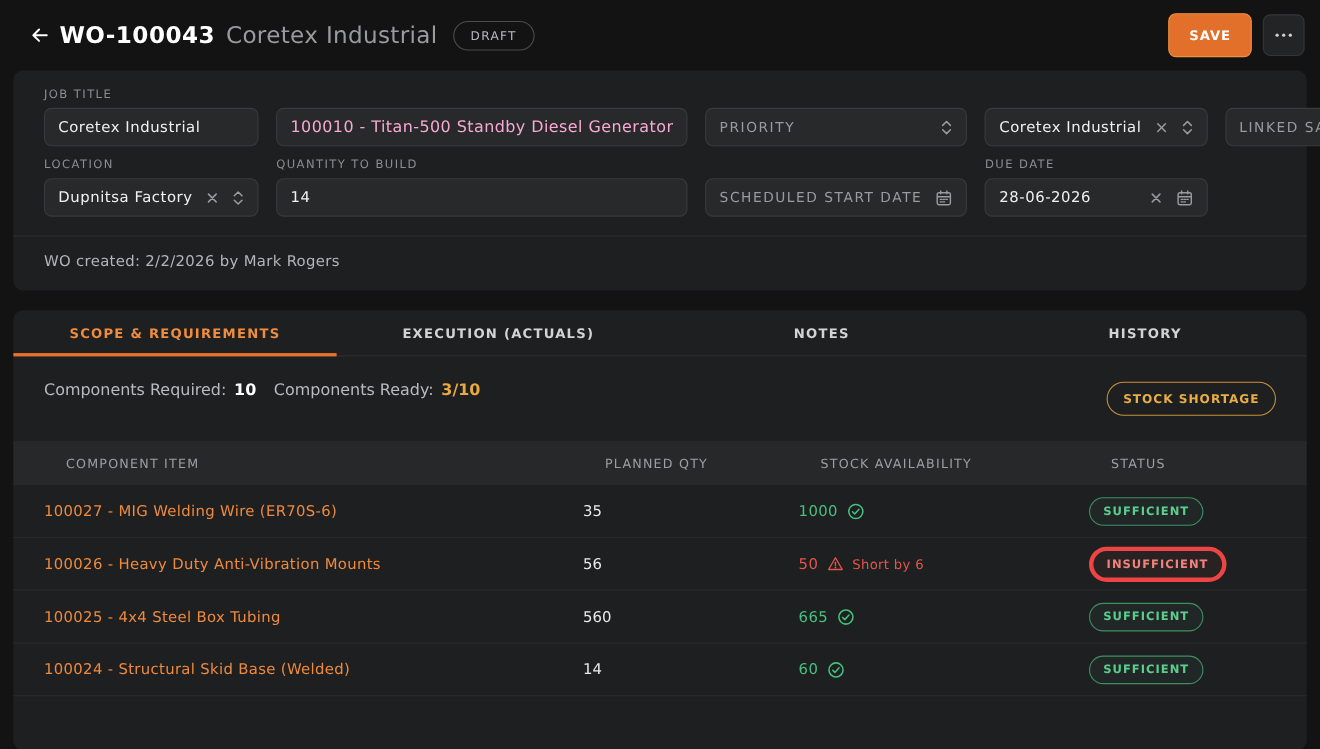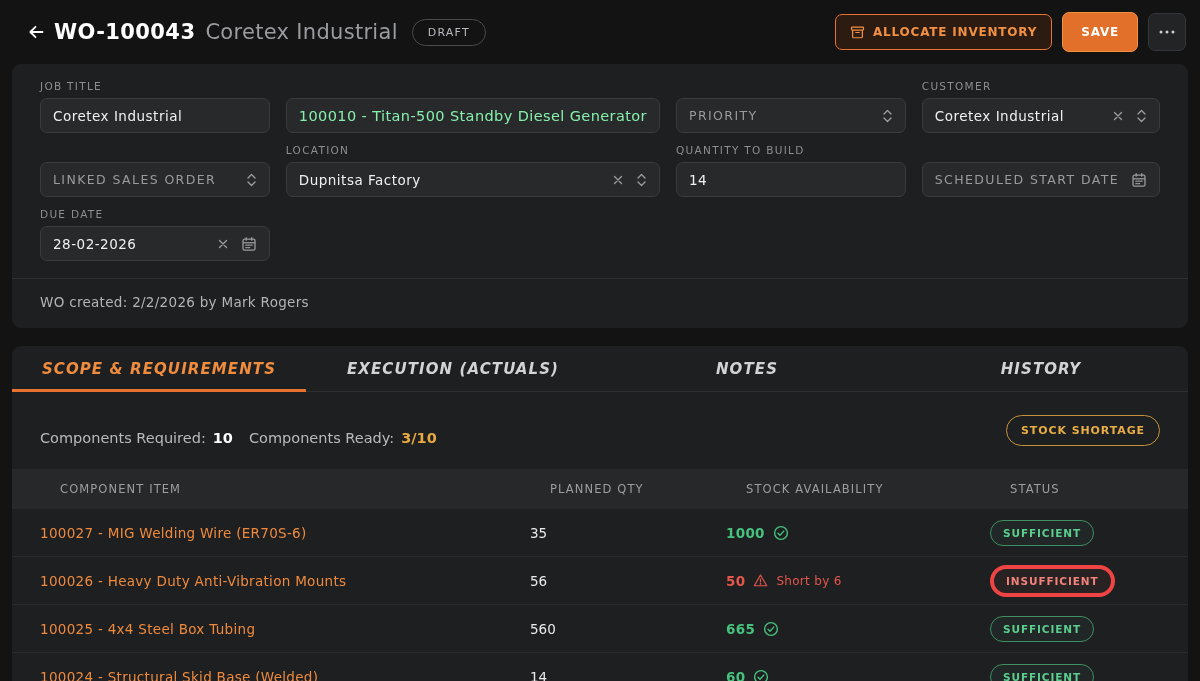--- a/index.html
+++ b/index.html
@@ -27,60 +27,60 @@
               font-size:12px; font-weight:bold; letter-spacing:.8px;
               padding:0 18px; height:40px; border-radius:7px; border:1px solid #f0913f; }
   .more-btn { width:38px; height:38px; border-radius:7px; background:#232425; border:1px solid #353638;
               color:#cfcfcf; display:flex; align-items:center; justify-content:center; cursor:pointer; }
 
   
   .card { background:#1e1f21; border-radius:9px; margin:0 12px; }
 
   
   .form-card { padding:16px 28px 0; }
-  .form-grid { display:grid; grid-template-columns:1fr 1fr 1fr 1fr; column-gap:16px; row-gap:11px; }
+  .form-grid { display:grid; grid-template-columns:1fr 1fr 1fr 1fr 1fr; column-gap:16px; row-gap:11px; }
   .field { display:flex; flex-direction:column; justify-content:flex-end; }
   .field-label { font-size:10.5px; letter-spacing:1.3px; color:#8d8e91; margin-bottom:6px; }
   .input { height:35px; background:#28292b; border:1px solid #3a3b3e; border-radius:7px;
            display:flex; align-items:center; gap:12px; padding:0 12px;
            font-size:13.5px; color:#f0f0f0; letter-spacing:.5px; cursor:pointer; }
   .input .grow { flex:1; overflow:hidden; white-space:nowrap; }
   .placeholder { color:#9a9b9e; letter-spacing:1.4px; font-size:12.5px; }
-  .product-text { color:#86efac; font-size:14.5px; letter-spacing:.4px; }
+  .product-text { color:#f9a8d4; font-size:14.5px; letter-spacing:.4px; }
   .in-icon { color:#9a9b9e; flex:0 0 auto; display:block; }
   .in-icon.clickable { cursor:pointer; }
   .divider { border-top:1px solid #2e2f31; margin:17px -28px 0; }
   .created-note { padding:15px 0 18px; font-size:13.5px; color:#b3b4b7; letter-spacing:.3px; }
 
   
   .main-card { margin-top:18px; height:400px; overflow:hidden; }
   .tabs { display:flex; border-bottom:1px solid #2e2f31; }
-  .tab { flex:1; text-align:center; padding:14px 0 13px; font-size:15px; font-weight:bold;
-         letter-spacing:1.1px; color:#d2d3d5; position:relative; cursor:pointer;font-style:italic; }
+  .tab { flex:1; text-align:center; padding:14px 0 13px; font-size:12px; font-weight:bold;
+         letter-spacing:1.1px; color:#d2d3d5; position:relative; cursor:pointer; }
   .tab.active { color:#f08c3e; }
   .tab.active::after { content:""; position:absolute; left:0; right:0; bottom:-1px; height:3px; background:#e8732e; }
 
   
-  .summary { display:flex; align-items:flex-end; padding:23px 28px 23px; font-size:14.5px; color:#b9babd; }
+  .summary { display:flex; align-items:flex-start; padding:23px 28px 23px; font-size:14.5px; color:#b9babd; }
   .sum-val { font-weight:bold; margin-left:7px; }
   .sum-val.white { color:#ffffff; }
   .sum-val.amber { color:#e8aa3f; }
   .sum-label.gap { margin-left:16px; }
   .shortage-pill { margin-left:auto; border:1px solid #c6913a; color:#e8ae45; font-size:11px;
                    font-weight:bold; letter-spacing:.9px; padding:8px 14px; border-radius:999px; }
 
   
   .thead, .trow { display:grid; grid-template-columns:490px 196px 264px 1fr;
                   align-items:center; padding:0 28px; }
   .thead { background:#27282a; height:40px; font-size:11.5px; letter-spacing:1.1px; color:#9d9ea1;padding-left:48px; }
   .trow { height:48px; border-bottom:1px solid #2a2b2d; font-size:13.5px; }
   .item-link { color:#ef8a3c; cursor:pointer; letter-spacing:.3px; }
   .qty { color:#eaeaea; }
   .stock { display:flex; align-items:center; gap:8px; }
-  .stock-val { font-weight:bold; letter-spacing:.3px;text-align:right; }
+  .stock-val { font-weight:normal; letter-spacing:.3px;text-align:right; }
   .stock-val.ok, .stock-icon.ok { color:#46c17d; }
   .stock-val.short, .stock-icon.short { color:#e4564a; }
   .stock-icon svg { display:block; }
   .shortage { color:#e4564a; font-size:12px; letter-spacing:.3px; }
   .badge { display:inline-block; font-size:10.5px; font-weight:bold; letter-spacing:.9px;
            padding:6px 12px; border-radius:999px; }
   .badge.sufficient   { color:#5bcd8d; border:1px solid #3f8f63; background:rgba(80,200,130,.05); }
   .badge.insufficient { color:#f1837c; border:4px solid #ef4444; background:rgba(230,90,80,.05); }
 </style>
 </head>
@@ -89,28 +89,20 @@
 <div class="header">
   <button class="back-btn">
     <svg width="20" height="20" viewBox="0 0 20 20">
       <path d="M16.5 10H4.5M9.5 4.8L4.3 10l5.2 5.2" fill="none" stroke="currentColor" stroke-width="1.8" stroke-linecap="round" stroke-linejoin="round"></path>
     </svg>
   </button>
   <span class="wo-number">WO-100043</span>
   <span class="wo-title">Coretex Industrial</span>
   <span class="draft-badge">DRAFT</span>
   <div class="header-actions">
-    <button class="allocate-btn">
-      <svg width="15" height="15" viewBox="0 0 16 16">
-        <rect x="1.6" y="2.2" width="12.8" height="3.2" rx="0.9" fill="none" stroke="currentColor" stroke-width="1.3"></rect>
-        <path d="M2.8 5.4v7c0 .7.5 1.2 1.2 1.2h8c.7 0 1.2-.5 1.2-1.2v-7" fill="none" stroke="currentColor" stroke-width="1.3"></path>
-        <path d="M6.2 8h3.6" stroke="currentColor" stroke-width="1.3" stroke-linecap="round"></path>
-      </svg>
-      <span>ALLOCATE INVENTORY</span>
-    </button>
     <button class="save-btn">SAVE</button>
     <button class="more-btn">
       <svg width="16" height="4" viewBox="0 0 16 4">
         <circle cx="2" cy="2" r="1.5" fill="currentColor"></circle>
           <circle cx="8" cy="2" r="1.5" fill="currentColor"></circle>
           <circle cx="14" cy="2" r="1.5" fill="currentColor"></circle>
       </svg>
     </button>
   </div>
 </div>
@@ -133,21 +125,20 @@
       <div class="input">
         <span class="grow placeholder">PRIORITY</span>
         <svg class="in-icon" width="11" height="14" viewBox="0 0 11 14">
           <path d="M2 5l3.5-3.5L9 5" fill="none" stroke="currentColor" stroke-width="1.4" stroke-linecap="round" stroke-linejoin="round"></path>
           <path d="M2 9l3.5 3.5L9 9" fill="none" stroke="currentColor" stroke-width="1.4" stroke-linecap="round" stroke-linejoin="round"></path>
         </svg>
       </div>
     </div>
 
     <div class="field">
-      <span class="field-label">CUSTOMER</span>
       <div class="input">
         <span class="grow">Coretex Industrial</span>
         <svg class="in-icon clickable" width="12" height="12" viewBox="0 0 12 12">
           <path d="M2.5 2.5l7 7M9.5 2.5l-7 7" stroke="currentColor" stroke-width="1.4" stroke-linecap="round"></path>
         </svg>
         <svg class="in-icon" width="11" height="14" viewBox="0 0 11 14">
           <path d="M2 5l3.5-3.5L9 5" fill="none" stroke="currentColor" stroke-width="1.4" stroke-linecap="round" stroke-linejoin="round"></path>
           <path d="M2 9l3.5 3.5L9 9" fill="none" stroke="currentColor" stroke-width="1.4" stroke-linecap="round" stroke-linejoin="round"></path>
         </svg>
       </div>
@@ -188,21 +179,21 @@
           <rect x="2" y="3.2" width="12" height="11" rx="1.6" fill="none" stroke="currentColor" stroke-width="1.3"></rect>
           <path d="M2 6.8h12" stroke="currentColor" stroke-width="1.3"></path>
           <path d="M5.2 1.6v2.6M10.8 1.6v2.6" stroke="currentColor" stroke-width="1.3" stroke-linecap="round"></path>
           <path d="M4.8 9.2h1.4M7.3 9.2h1.4M9.8 9.2h1.4M4.8 11.6h1.4M7.3 11.6h1.4" stroke="currentColor" stroke-width="1.2" stroke-linecap="round"></path>
         </svg>
       </div>
     </div>
     <div class="field">
       <span class="field-label">DUE DATE</span>
       <div class="input">
-        <span class="grow">28-02-2026</span>
+        <span class="grow">28-06-2026</span>
         <svg class="in-icon clickable" width="12" height="12" viewBox="0 0 12 12">
           <path d="M2.5 2.5l7 7M9.5 2.5l-7 7" stroke="currentColor" stroke-width="1.4" stroke-linecap="round"></path>
         </svg>
         <svg class="in-icon" width="16" height="16" viewBox="0 0 16 16">
           <rect x="2" y="3.2" width="12" height="11" rx="1.6" fill="none" stroke="currentColor" stroke-width="1.3"></rect>
           <path d="M2 6.8h12" stroke="currentColor" stroke-width="1.3"></path>
           <path d="M5.2 1.6v2.6M10.8 1.6v2.6" stroke="currentColor" stroke-width="1.3" stroke-linecap="round"></path>
           <path d="M4.8 9.2h1.4M7.3 9.2h1.4M9.8 9.2h1.4M4.8 11.6h1.4M7.3 11.6h1.4" stroke="currentColor" stroke-width="1.2" stroke-linecap="round"></path>
         </svg>
       </div>

